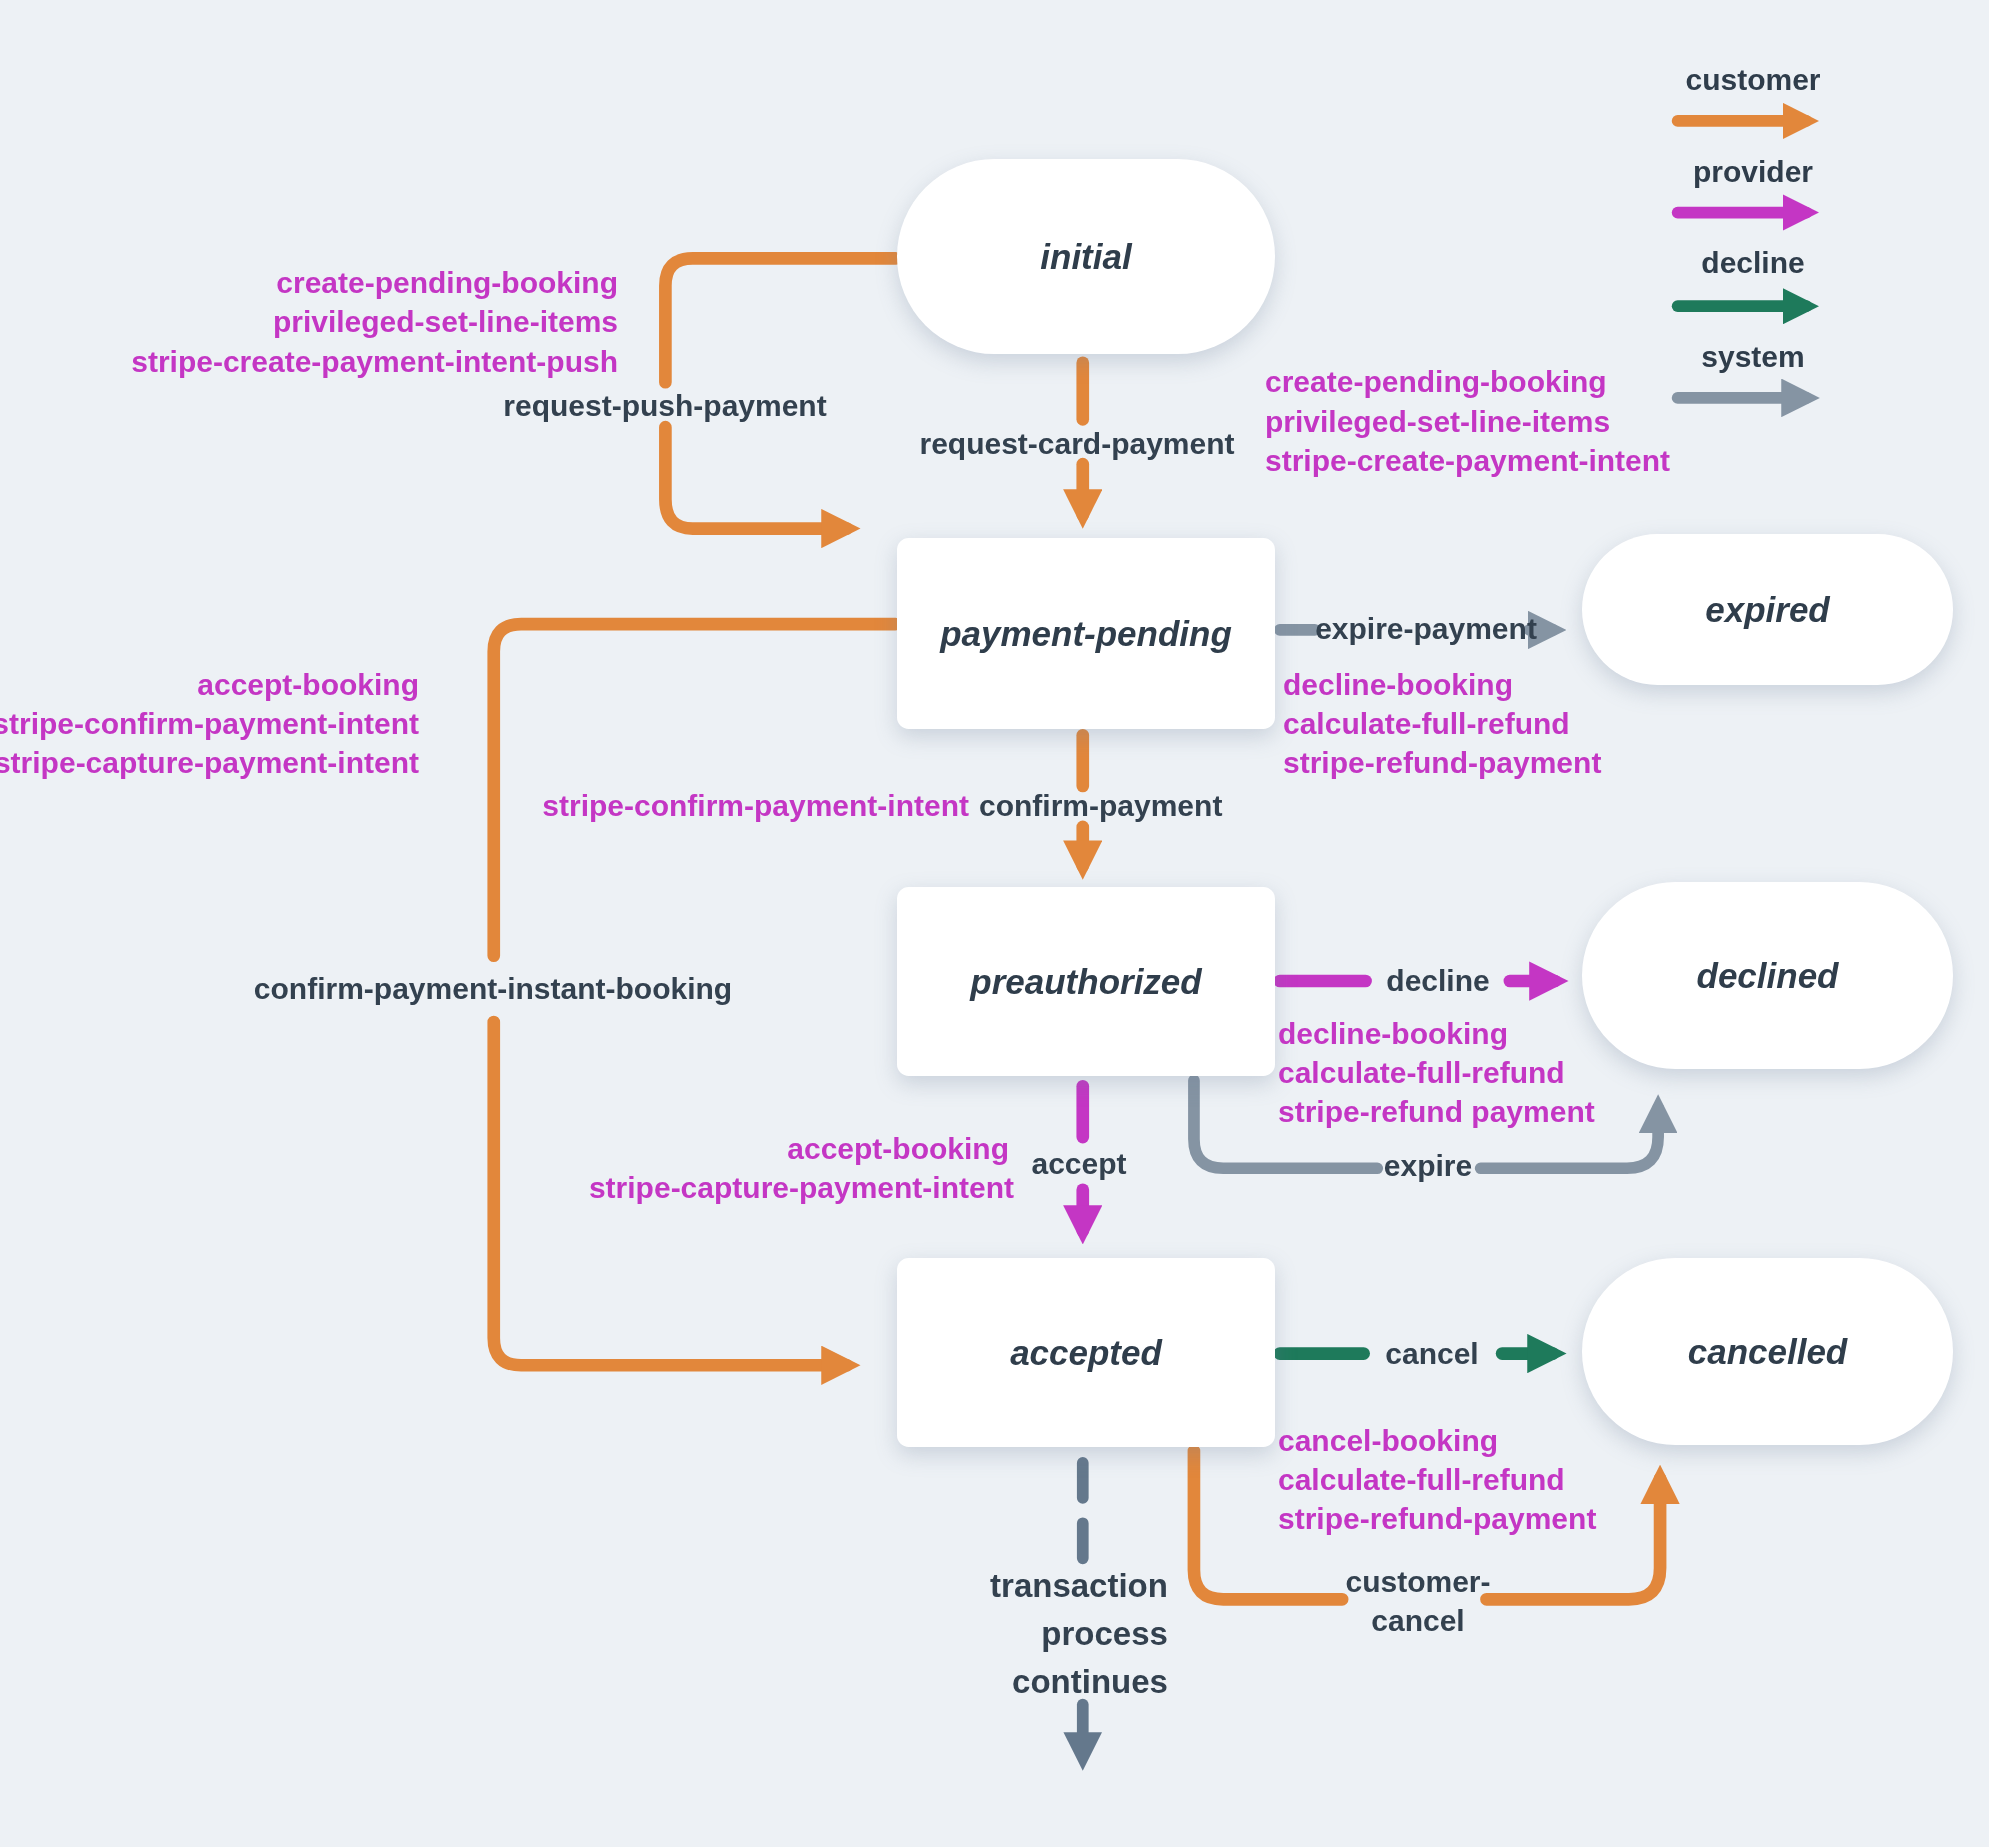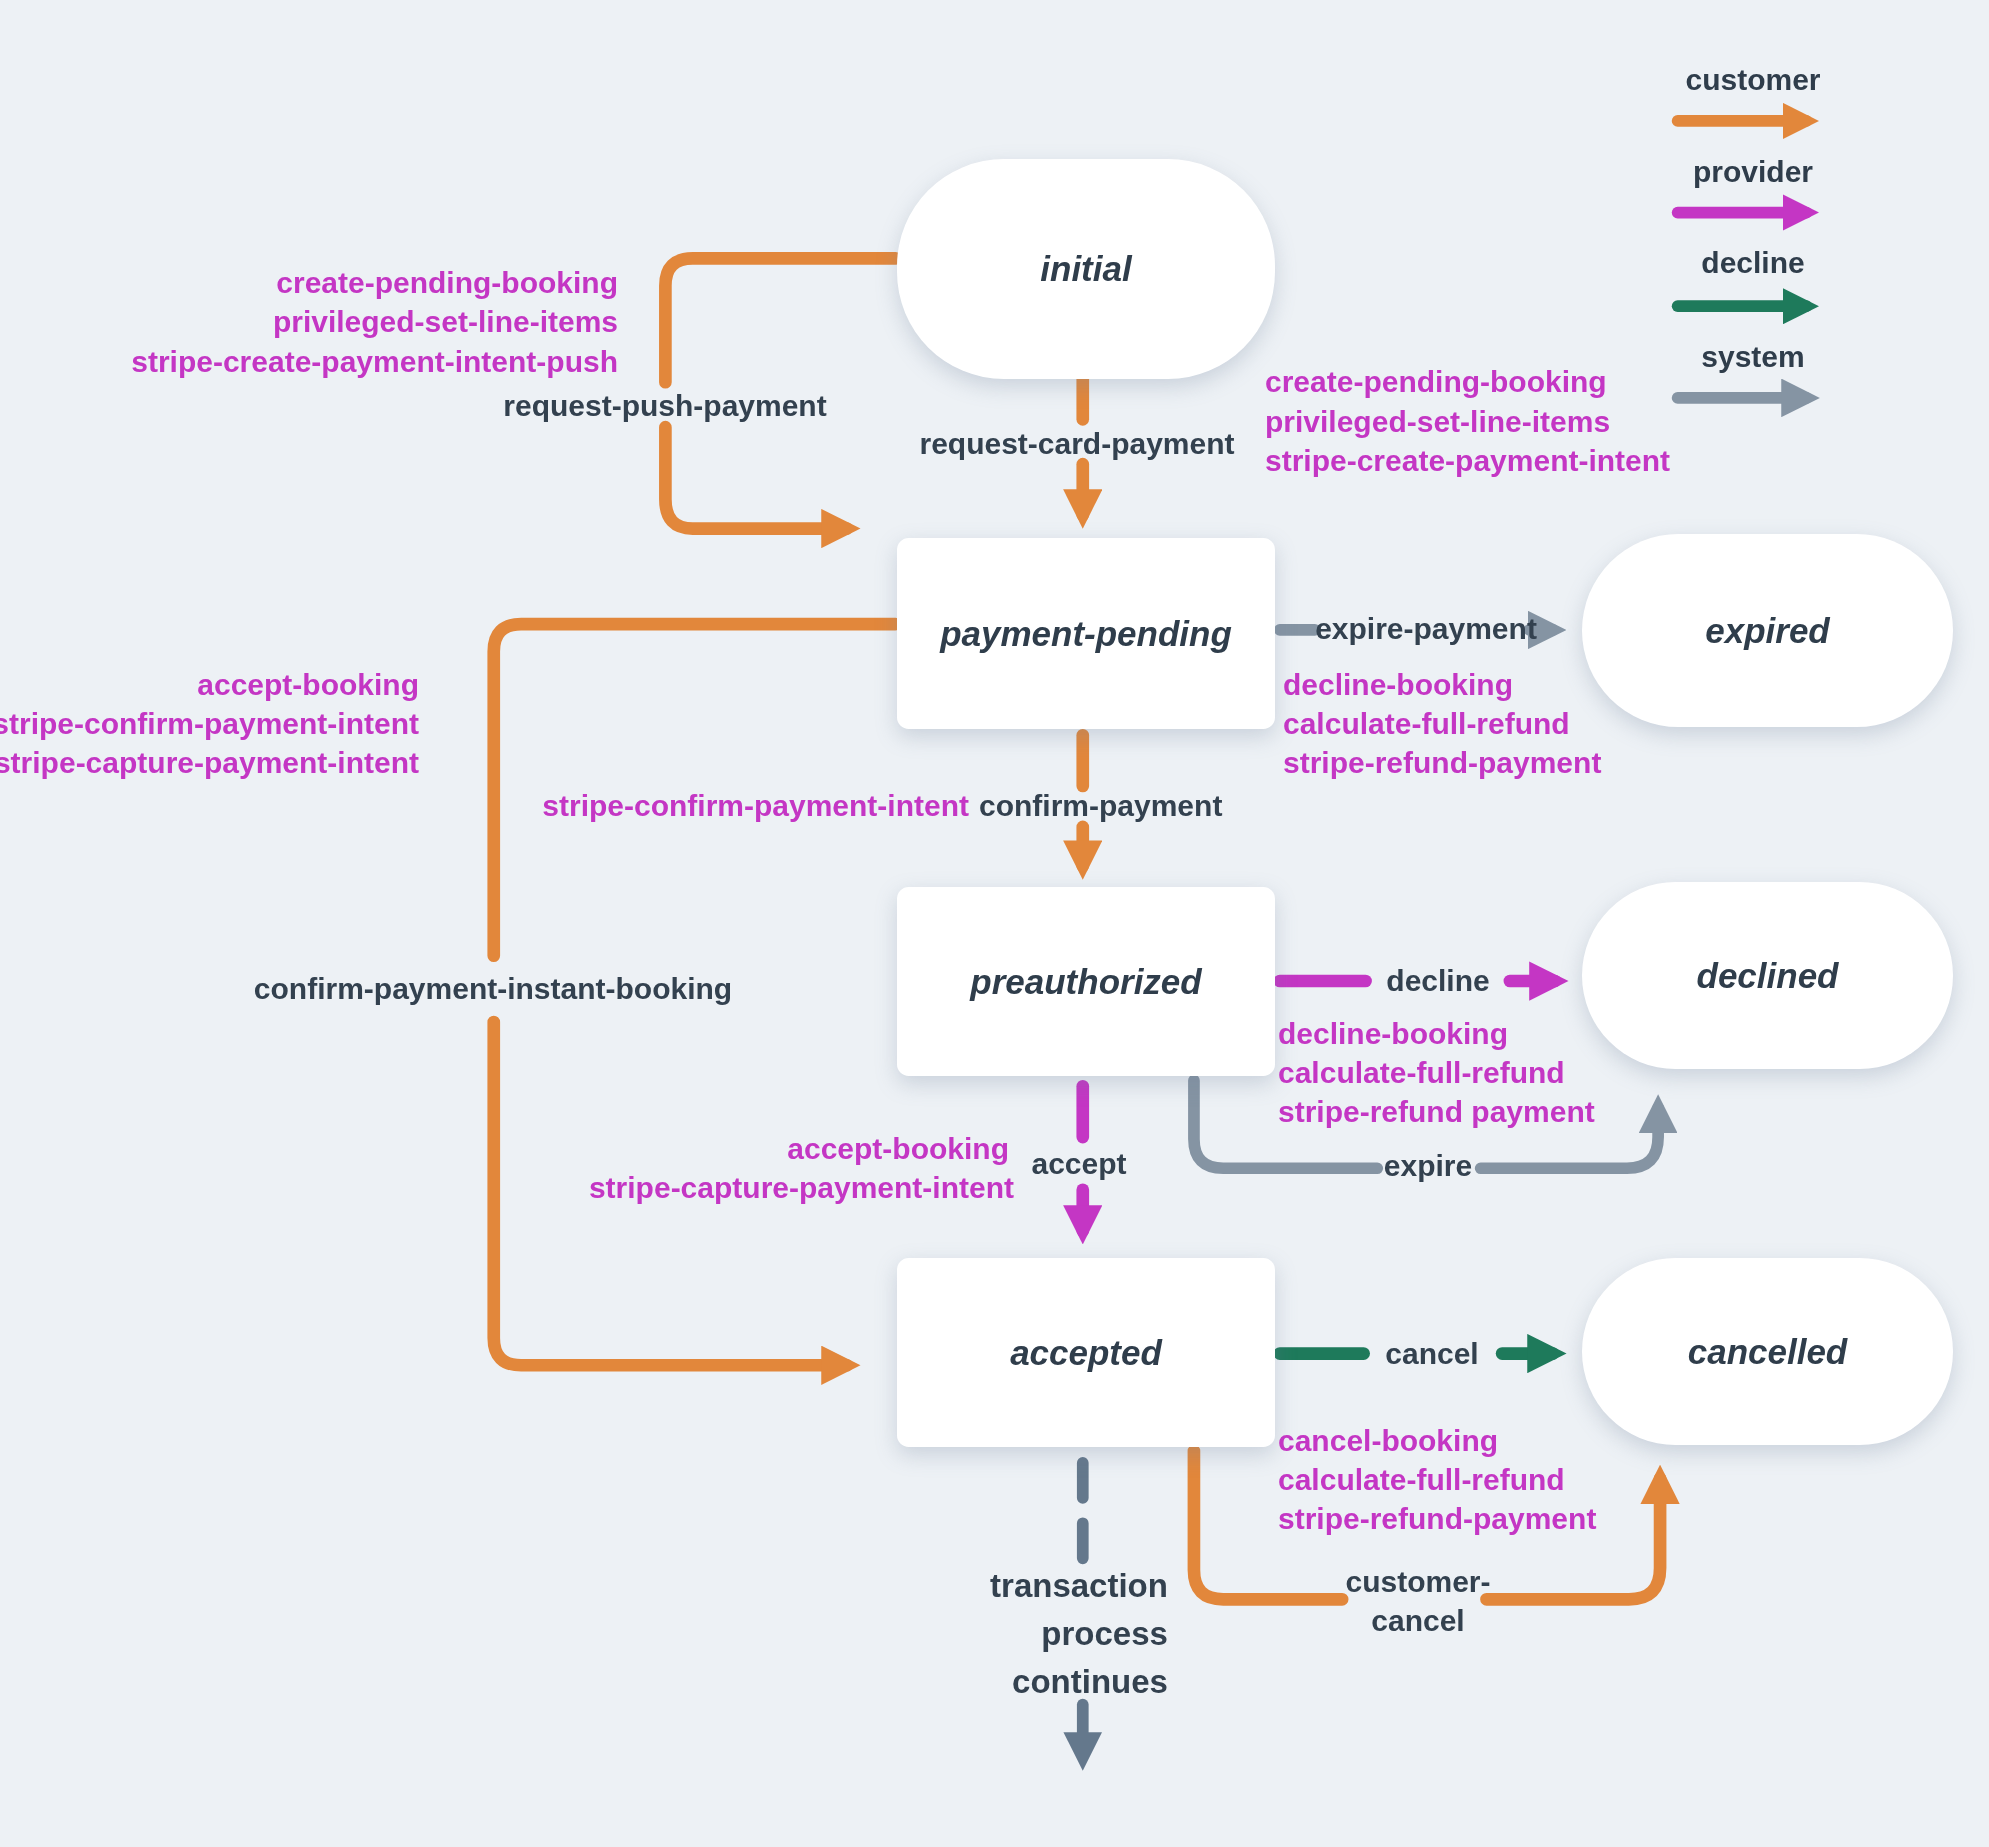--- a/index.html
+++ b/index.html
@@ -124,23 +124,23 @@
       <path stroke="#1E7A5B" d="M1720 314 H1852" marker-end="url(#ah-teal)"></path>
       <path stroke="#8594A3" d="M1720 408 H1852" marker-end="url(#ah-gray)"></path>
     </g>
   </svg>
 
   <div class="legend-label" style="left:1753px;top:80px">customer</div>
   <div class="legend-label" style="left:1753px;top:172px">provider</div>
   <div class="legend-label" style="left:1753px;top:263px">decline</div>
   <div class="legend-label" style="left:1753px;top:357px">system</div>
 
-  <div class="node pill" style="left:897px;top:159px;width:378px;height:220px">initial</div>
+  <div class="node pill" style="left:897px;top:159px;width:378px;height:195px">initial</div>
   <div class="node rect" style="left:897px;top:538px;width:378px;height:191px">payment-pending</div>
-  <div class="node pill" style="left:1582px;top:534px;width:371px;height:193px">expired</div>
+  <div class="node pill" style="left:1582px;top:534px;width:371px;height:151px">expired</div>
   <div class="node rect" style="left:897px;top:887px;width:378px;height:189px">preauthorized</div>
   <div class="node rect" style="left:897px;top:1258px;width:378px;height:189px">accepted</div>
   <div class="node pill" style="left:1582px;top:882px;width:371px;height:187px">declined</div>
   <div class="node pill" style="left:1582px;top:1258px;width:371px;height:187px">cancelled</div>
 
   <div class="lbl d c" style="left:665px;top:406px">request-push-payment</div>
   <div class="lbl d c" style="left:1077px;top:444px">request-card-payment</div>
   <div class="lbl d c" style="left:1426px;top:629px">expire-payment</div>
   <div class="lbl d l" style="left:979px;top:806px">confirm-payment</div>
   <div class="lbl d c" style="left:493px;top:989px">confirm-payment-instant-booking</div>

